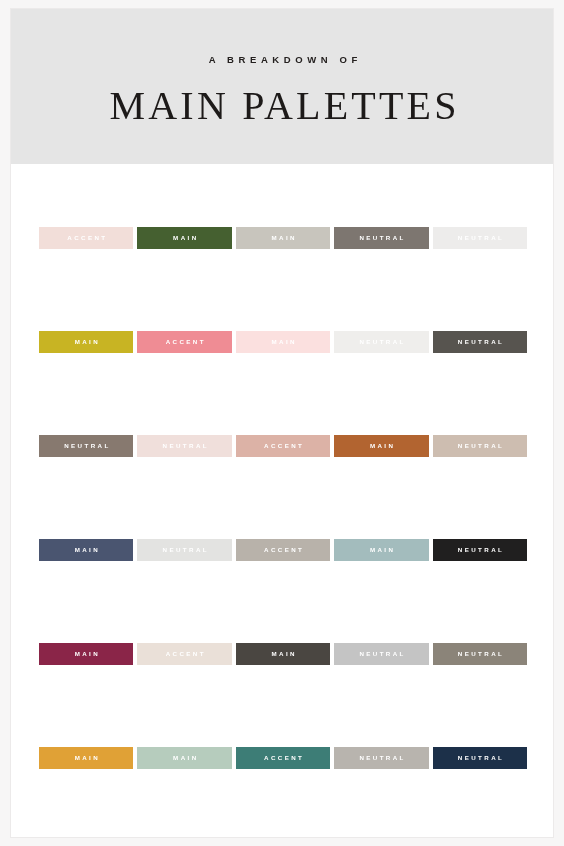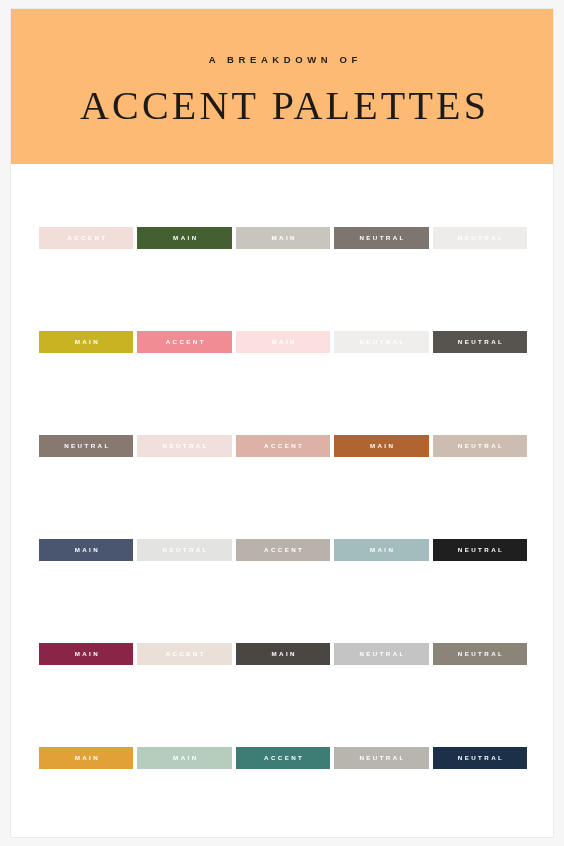--- a/index.html
+++ b/index.html
@@ -110,23 +110,23 @@
     color: #ffffff;
     white-space: nowrap;
     line-height: 1;
   }
 </style>
 </head>
 <body style="background: rgb(247, 246, 246);">
 
 <div class="page" style="background: rgb(255, 255, 255);">
 
-  <div class="header-band" style="background: #fdba74;">
+  <div class="header-band" style="background: #e5e5e5;">
     <div class="eyebrow">A BREAKDOWN OF</div>
-    <div class="title">ACCENT PALETTES</div>
+    <div class="title">MAIN PALETTES</div>
   </div>
 
   <div class="palettes">
     <div class="palette-row r0">
         <div class="swatch" style="background: rgb(242, 222, 217);">
           <span class="swatch-label" style="color: rgb(255, 255, 255);">ACCENT</span>
         </div>
         <div class="swatch" style="background: rgb(69, 96, 48);">
           <span class="swatch-label" style="color: rgb(255, 255, 255);">MAIN</span>
         </div>

